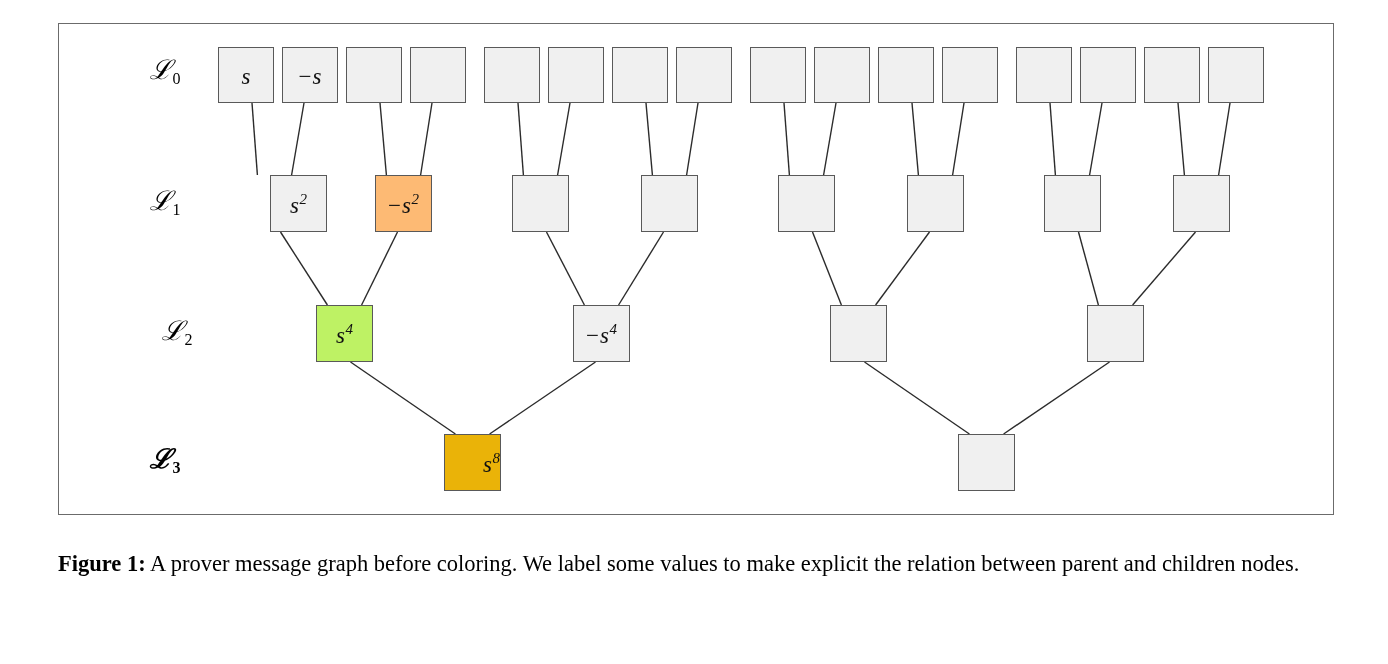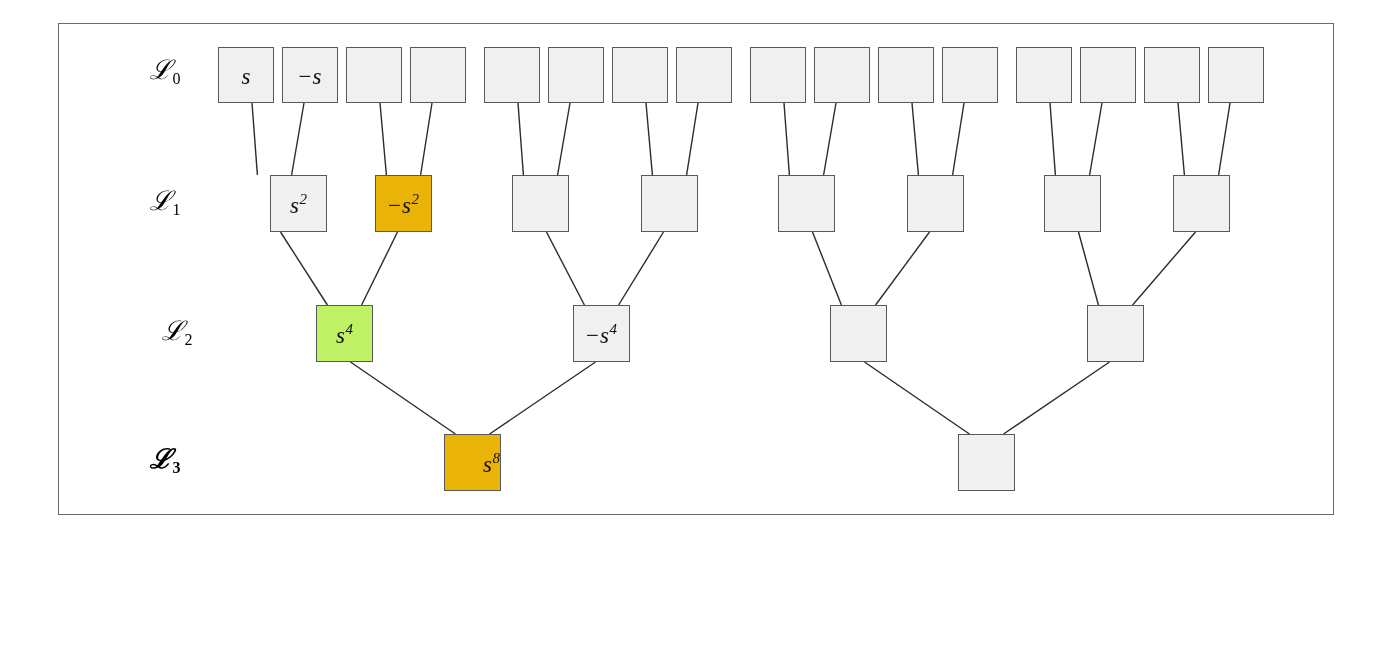--- a/index.html
+++ b/index.html
@@ -178,21 +178,21 @@
       <div class="node" style="left: 814px; top: 47px; width: 56px; height: 56px; background: rgb(240, 240, 240); border-color: rgb(89, 89, 89);"></div>
       <div class="node" style="left: 878px; top: 47px; width: 56px; height: 56px; background: rgb(240, 240, 240); border-color: rgb(89, 89, 89);"></div>
       <div class="node" style="left: 942px; top: 47px; width: 56px; height: 56px; background: rgb(240, 240, 240); border-color: rgb(89, 89, 89);"></div>
       <div class="node" style="left: 1016px; top: 47px; width: 56px; height: 56px; background: rgb(240, 240, 240); border-color: rgb(89, 89, 89);"></div>
       <div class="node" style="left: 1080px; top: 47px; width: 56px; height: 56px; background: rgb(240, 240, 240); border-color: rgb(89, 89, 89);"></div>
       <div class="node" style="left: 1144px; top: 47px; width: 56px; height: 56px; background: rgb(240, 240, 240); border-color: rgb(89, 89, 89);"></div>
       <div class="node" style="left: 1208px; top: 47px; width: 56px; height: 56px; background: rgb(240, 240, 240); border-color: rgb(89, 89, 89);"></div>
       <div class="node" style="left: 246px; top: 175px; width: 57px; height: 57px; background: rgb(240, 240, 240); border-color: rgb(89, 89, 89); margin-left: 24px;">
         <span class="lab"><span>s</span><span class="exp">2</span></span>
       </div>
-      <div class="node" style="left: 375px; top: 175px; width: 57px; height: 57px; background: #eab308; border-color: rgb(89, 89, 89);">
+      <div class="node" style="left: 375px; top: 175px; width: 57px; height: 57px; background: #fdba74; border-color: rgb(89, 89, 89);">
         <span class="lab"><span class="neg">−</span><span>s</span><span class="exp">2</span></span>
       </div>
       <div class="node" style="left: 512px; top: 175px; width: 57px; height: 57px; background: rgb(240, 240, 240); border-color: rgb(89, 89, 89);"></div>
       <div class="node" style="left: 641px; top: 175px; width: 57px; height: 57px; background: rgb(240, 240, 240); border-color: rgb(89, 89, 89);"></div>
       <div class="node" style="left: 778px; top: 175px; width: 57px; height: 57px; background: rgb(240, 240, 240); border-color: rgb(89, 89, 89);"></div>
       <div class="node" style="left: 907px; top: 175px; width: 57px; height: 57px; background: rgb(240, 240, 240); border-color: rgb(89, 89, 89);"></div>
       <div class="node" style="left: 1044px; top: 175px; width: 57px; height: 57px; background: rgb(240, 240, 240); border-color: rgb(89, 89, 89);"></div>
       <div class="node" style="left: 1173px; top: 175px; width: 57px; height: 57px; background: rgb(240, 240, 240); border-color: rgb(89, 89, 89);"></div>
       <div class="node" style="left: 316px; top: 305px; width: 57px; height: 57px; background: #bef264; border-color: rgb(89, 89, 89);">
         <span class="lab"><span>s</span><span class="exp">4</span></span>
@@ -201,14 +201,18 @@
         <span class="lab"><span class="neg">−</span><span>s</span><span class="exp">4</span></span>
       </div>
       <div class="node" style="left: 830px; top: 305px; width: 57px; height: 57px; background: rgb(240, 240, 240); border-color: rgb(89, 89, 89);"></div>
       <div class="node" style="left: 1087px; top: 305px; width: 57px; height: 57px; background: rgb(240, 240, 240); border-color: rgb(89, 89, 89);"></div>
       <div class="node" style="left: 444px; top: 434px; width: 57px; height: 57px; background: #eab308; border-color: rgb(89, 89, 89); justify-content: flex-end;">
         <span class="lab"><span>s</span><span class="exp">8</span></span>
       </div>
       <div class="node" style="left: 958px; top: 434px; width: 57px; height: 57px; background: rgb(240, 240, 240); border-color: rgb(89, 89, 89);"></div>
     </div>
 
+  <div id="caption">
+    <span class="cap-head">Figure 1:</span>
+    <span>A prover message graph before coloring. We label some values to make explicit the relation between parent and children nodes.</span>
+  </div>
 
 </div>
 
 </body></html>

